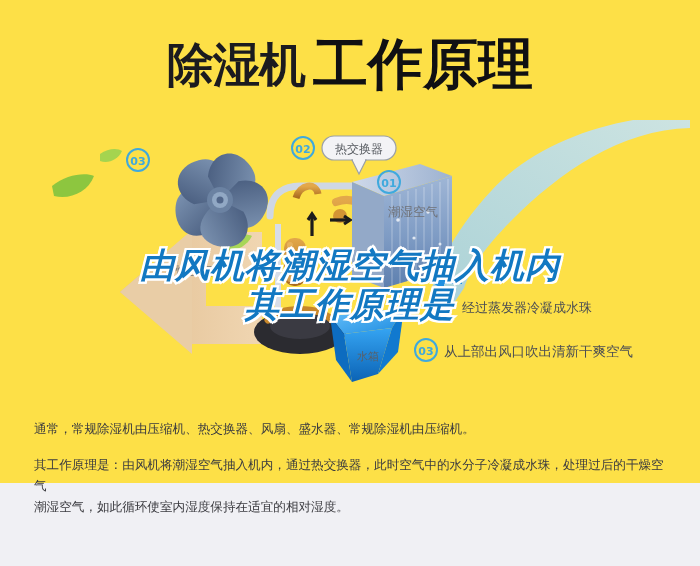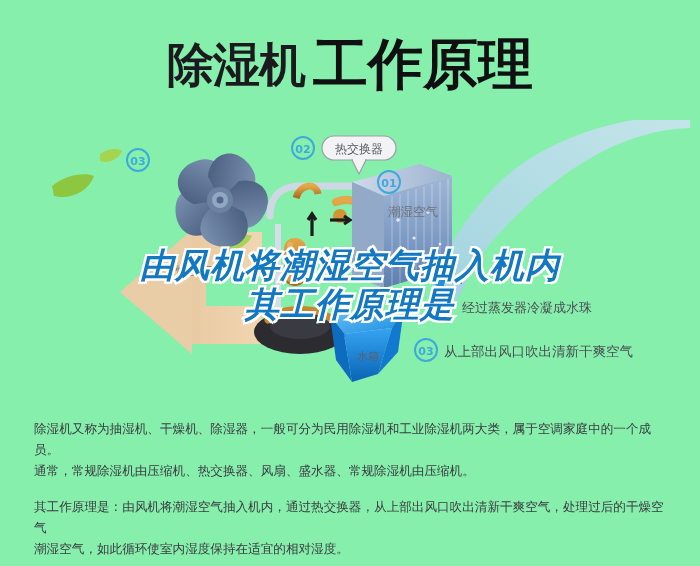--- a/index.html
+++ b/index.html
@@ -11,22 +11,22 @@
     width: 700px;
     height: 566px;
     overflow: hidden;
     font-family: "DejaVu Sans", "Liberation Sans", sans-serif;
     position: relative;
   }
 
   #page {
     position: relative;
     width: 700px;
-    height: 566px;
-    background: #86efac;
+    height: 483px;
+    background: #fde047;
   }
 
   
   .title-wrap {
     position: absolute;
     left: 0;
     top: 28px;
     width: 700px;
     text-align: center;
     white-space: nowrap;
@@ -286,20 +286,19 @@
       <text x="444" y="236" font-size="13.5" fill="#4a4d53">从上部出风口吹出清新干爽空气</text>
     </svg>
   </div>
 
   <div class="overlay">
     <span class="ol-line">由风机将潮湿空气抽入机内</span>
     <span class="ol-line">其工作原理是</span>
   </div>
 
   <div class="body-copy">
-    <p>除湿机又称为抽湿机、干燥机、除湿器，一般可分为民用除湿机和工业除湿机两大类，属于空调家庭中的一个成员。</p>
     <p>通常，常规除湿机由压缩机、热交换器、风扇、盛水器、常规除湿机由压缩机。</p>
     <div class="para-gap"></div>
-    <p>其工作原理是：由风机将潮湿空气抽入机内，通过热交换器，从上部出风口吹出清新干爽空气，处理过后的干燥空气</p>
+    <p>其工作原理是：由风机将潮湿空气抽入机内，通过热交换器，此时空气中的水分子冷凝成水珠，处理过后的干燥空气</p>
     <p>潮湿空气，如此循环使室内湿度保持在适宜的相对湿度。</p>
   </div>
 
 </div>
 
 </body></html>

